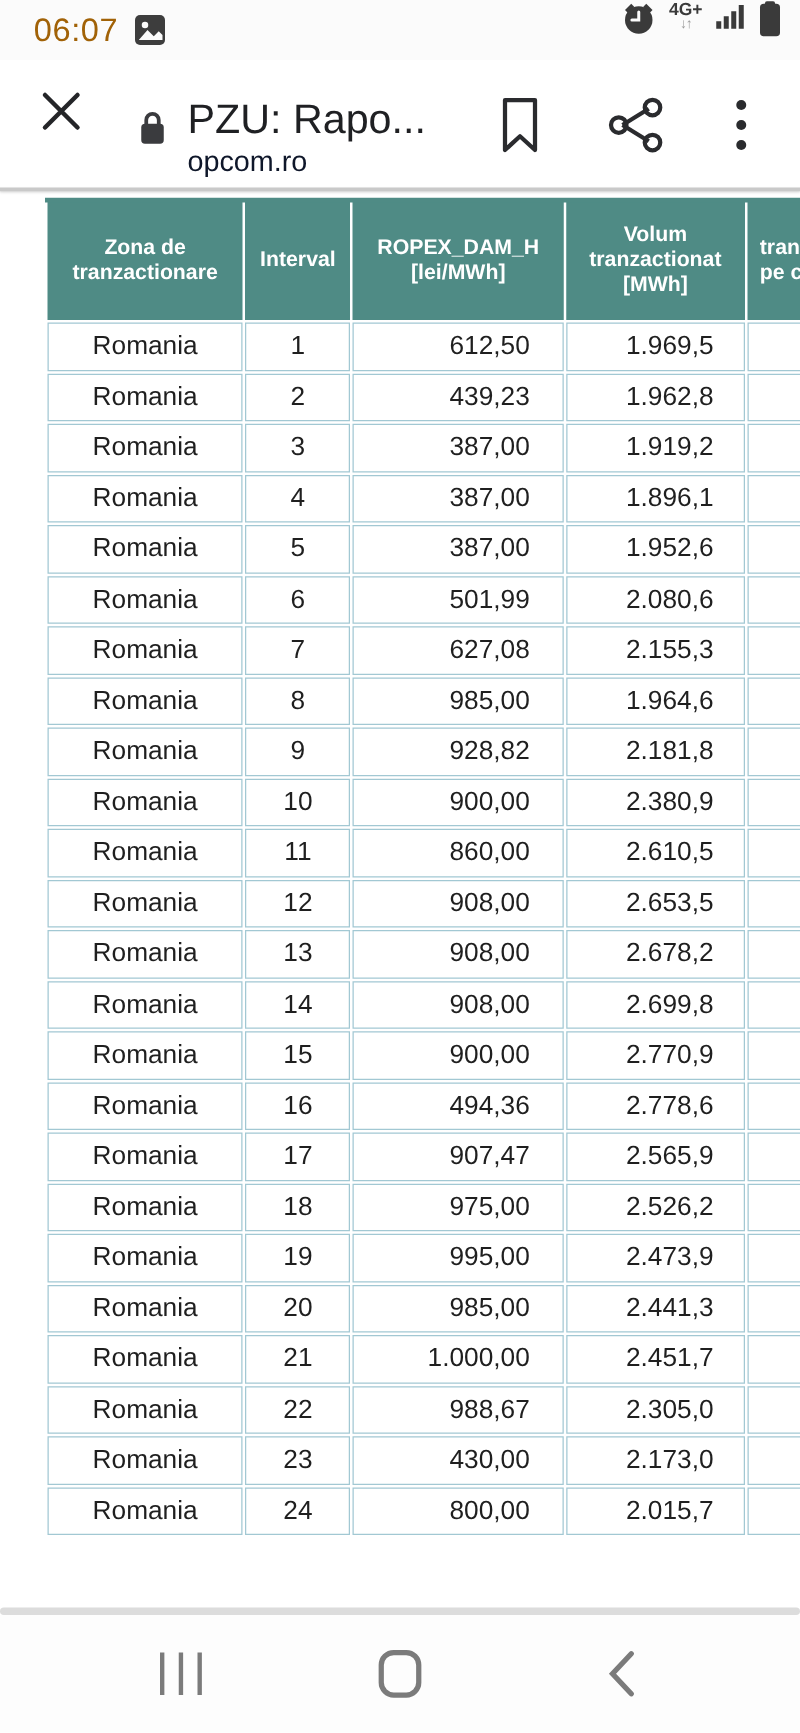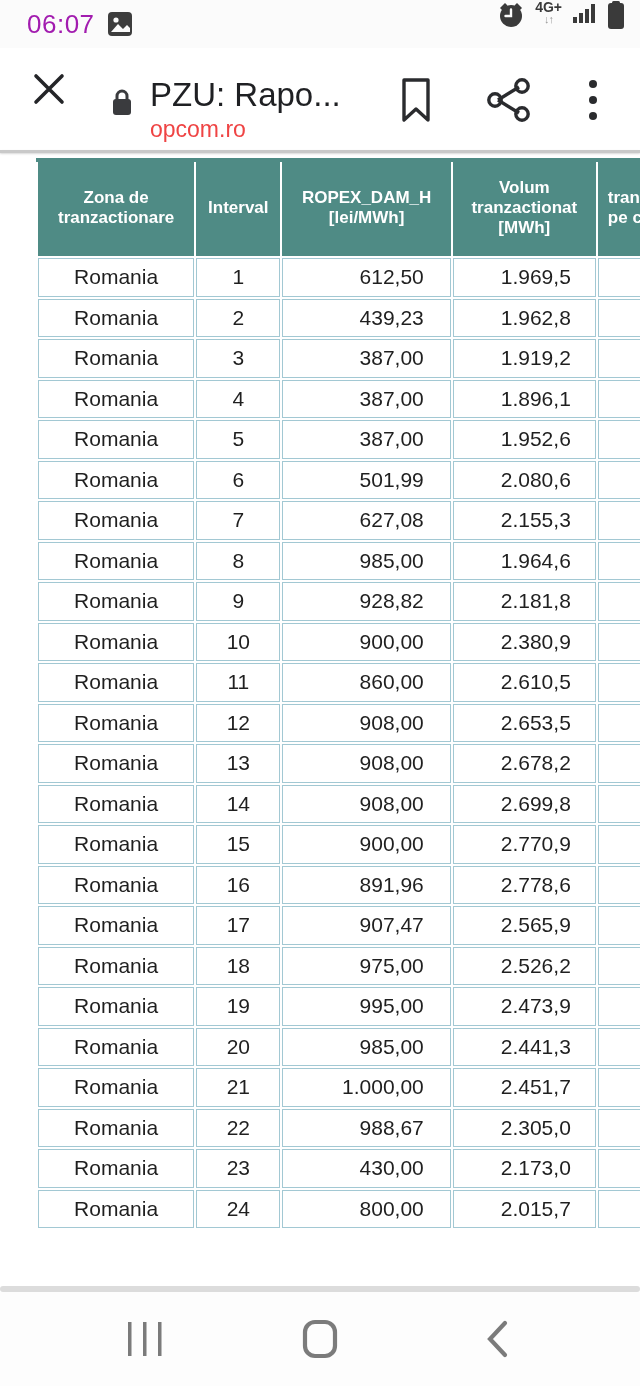--- a/index.html
+++ b/index.html
@@ -2,34 +2,34 @@
 <html><head>
 <meta charset="utf-8">
 <style>
   * { margin:0; padding:0; box-sizing:border-box; }
   html,body { width:640px; height:1386px; background:#ffffff;
               font-family:"Liberation Sans", sans-serif; overflow:hidden; }
 
   
   .status-bar { position:absolute; top:0; left:0; width:640px; height:48px;
                 background:#fbfbfb; display:flex; align-items:center; }
-  .status-time { font-size:26px; color:#a21caf; margin-left:27px; letter-spacing:0.5px; }
+  .status-time { font-size:26px; color:#a16207; margin-left:27px; letter-spacing:0.5px; }
   .status-left-icons { margin-left:12px; display:flex; align-items:center; }
   .status-right { position:absolute; right:14px; top:0; height:48px;
                   display:flex; align-items:flex-start; gap:9px; }
   .net-block { display:flex; flex-direction:column; align-items:center; line-height:1; }
   .net-label { font-size:14px; font-weight:bold; color:#3a3a3a; }
   .net-arrows { font-size:11px; color:#9a9a9a; letter-spacing:-1px; }
 
   
   .toolbar { position:absolute; top:48px; left:0; width:640px; height:102px; background:#ffffff; }
   .close-btn { position:absolute; left:32px; top:24px; width:34px; height:34px; }
   .title-block { position:absolute; left:150px; top:8px; width:230px; }
   .page-title { font-size:33px; color:#1f2023; white-space:nowrap;margin-top:20px; }
-  .page-domain { font-size:23px; color:#ef4444; margin-top:2px; }
+  .page-domain { font-size:23px; color:#0f172a; margin-top:2px; }
   .lock-wrap { position:absolute; left:110px; top:40px; }
   .tb-icon { position:absolute; top:26px; }
   .separator { position:absolute; top:150px; left:0; width:640px; height:3px;
                background:#c9c9c9; box-shadow:0 1px 2px rgba(0,0,0,0.15); }
 
   
   .table-wrap { position:absolute; left:36px; top:158px; right:0; height:1130px; overflow:hidden; }
   .table-topbar { position:absolute; left:0; top:0; right:0; height:4px; background:#4f8b85; z-index:2; }
   table { border-collapse:separate; border-spacing:2px; table-layout:fixed; width:716px; }
   th { background:#4f8b85; color:#ffffff; font-weight:bold; font-size:17px;
@@ -274,21 +274,21 @@
         <tr>
           <td class="c-zona">Romania</td>
           <td class="c-interval">15</td>
           <td class="c-price">900,00</td>
           <td class="c-volume">2.770,9</td>
           <td class="c-extra"></td>
         </tr>
         <tr>
           <td class="c-zona">Romania</td>
           <td class="c-interval">16</td>
-          <td class="c-price">891,96</td>
+          <td class="c-price">494,36</td>
           <td class="c-volume">2.778,6</td>
           <td class="c-extra"></td>
         </tr>
         <tr>
           <td class="c-zona">Romania</td>
           <td class="c-interval">17</td>
           <td class="c-price">907,47</td>
           <td class="c-volume">2.565,9</td>
           <td class="c-extra"></td>
         </tr>

